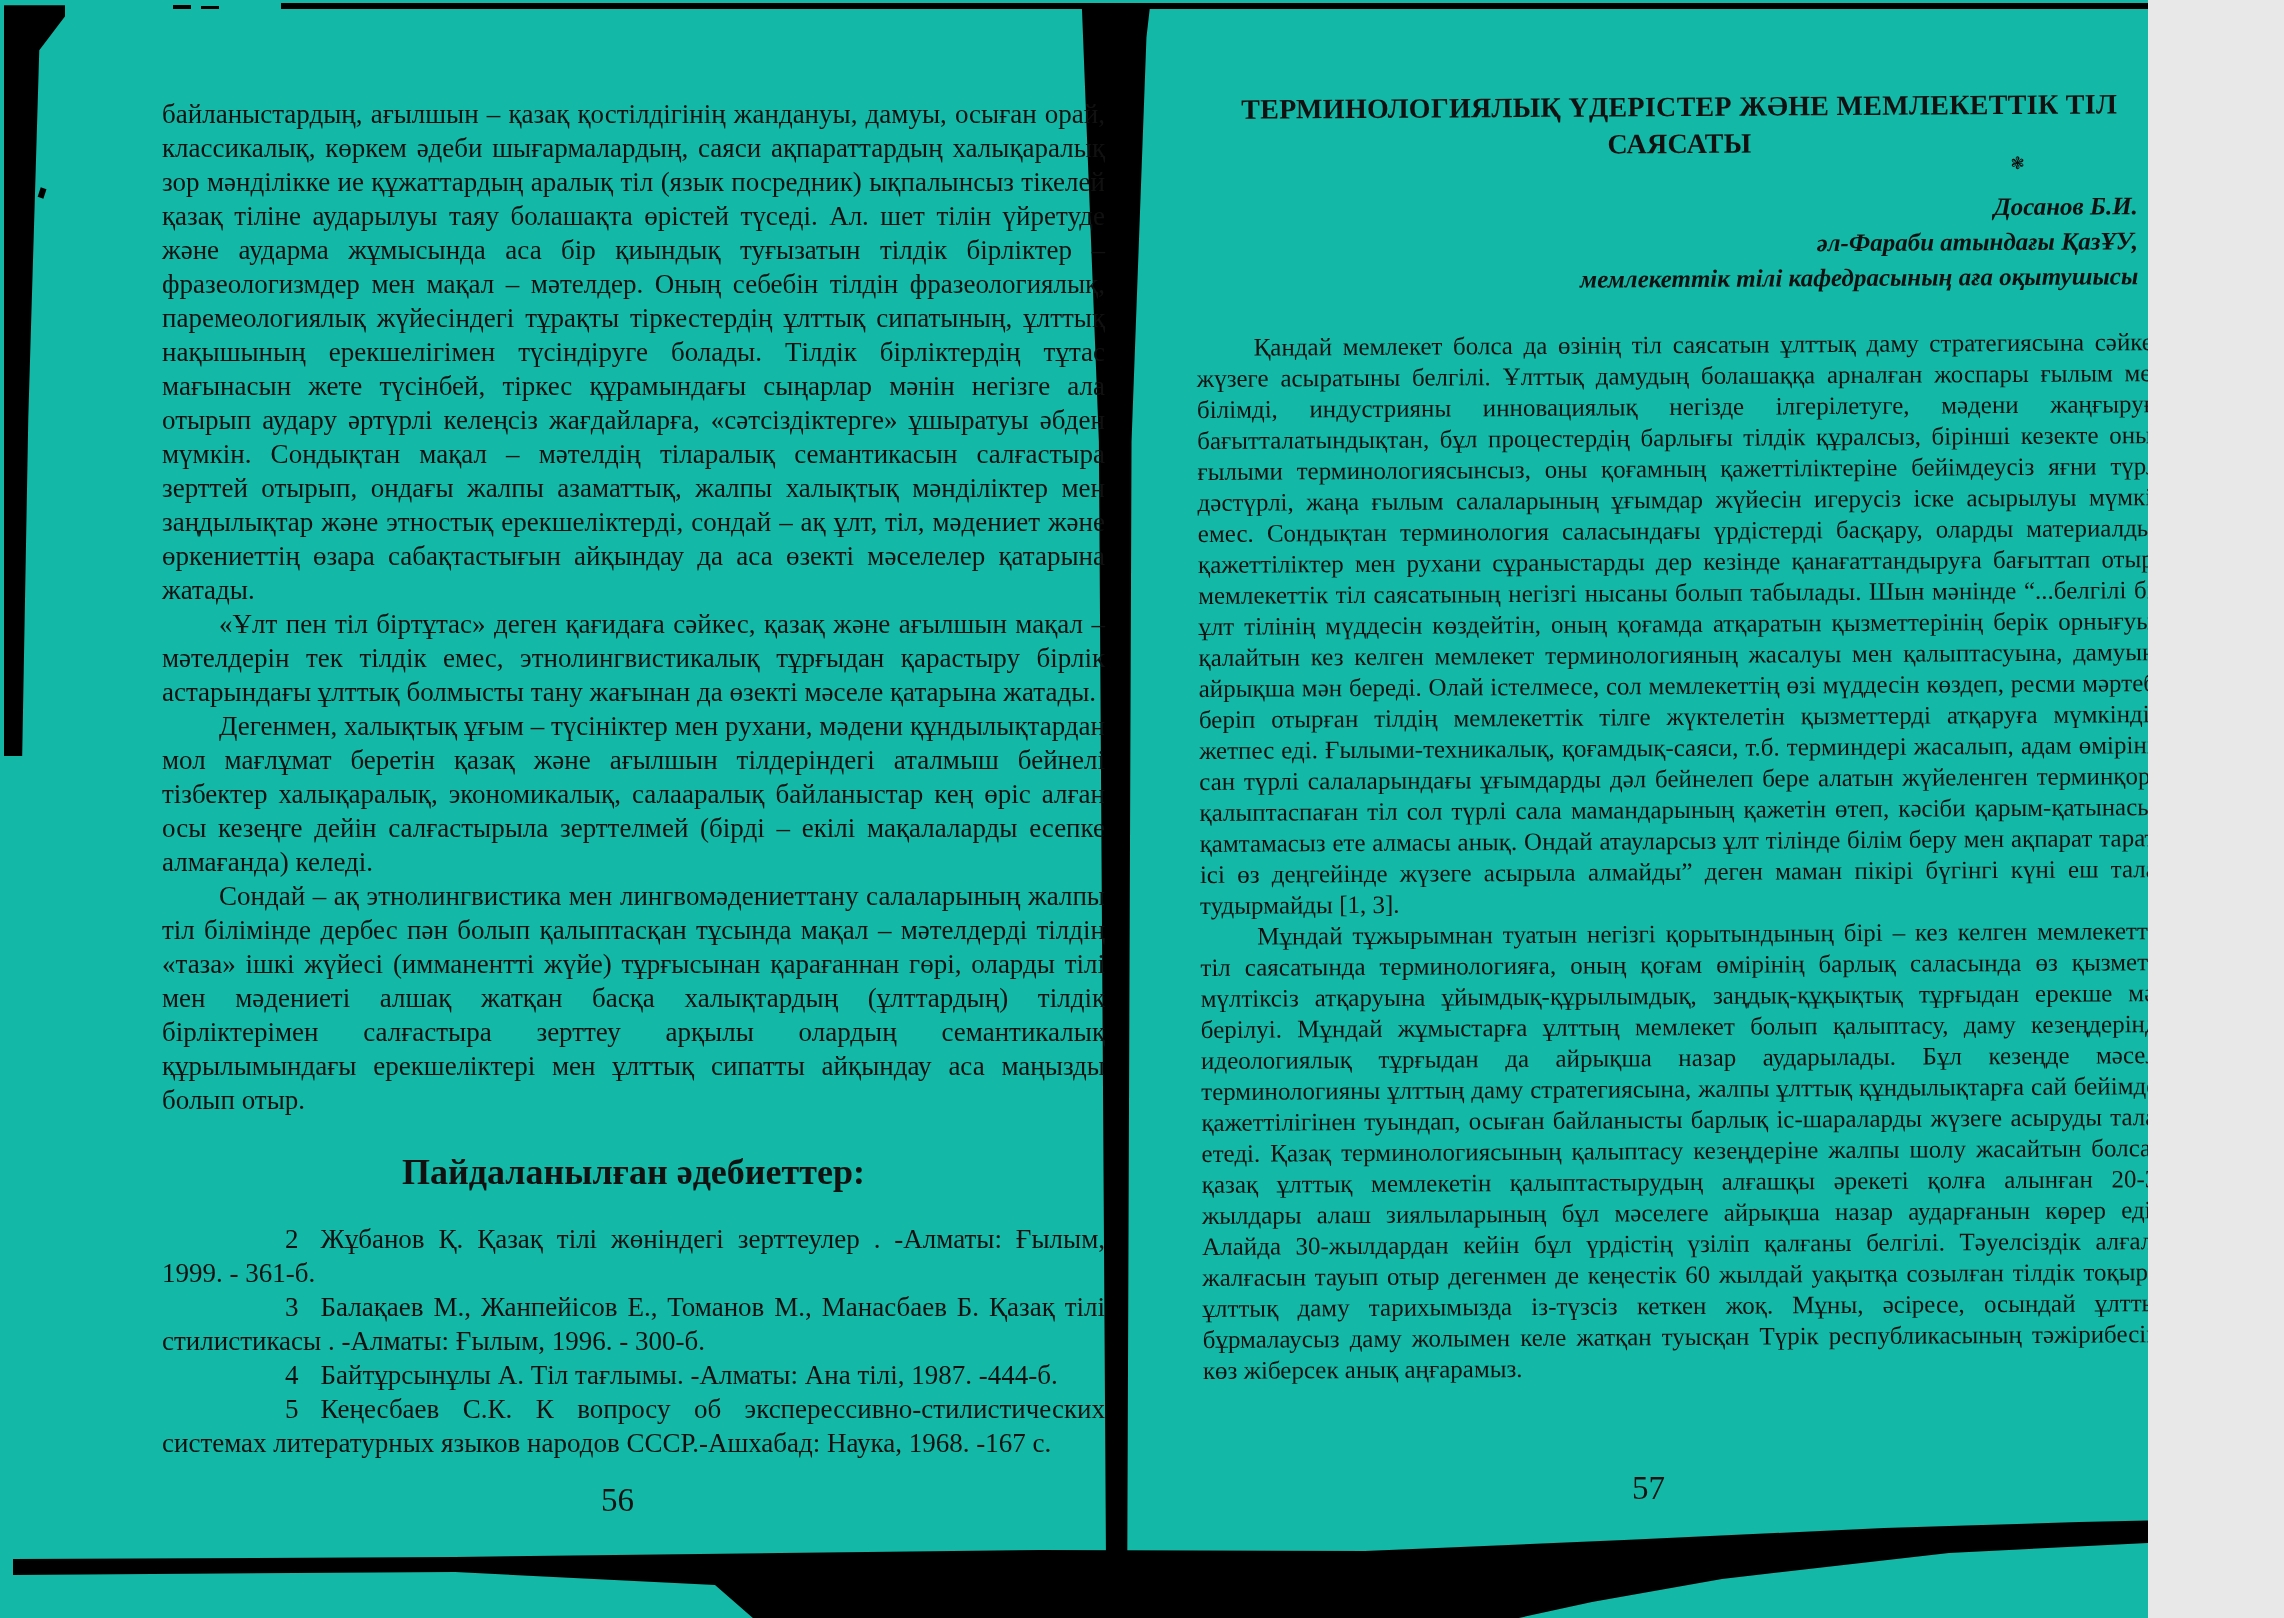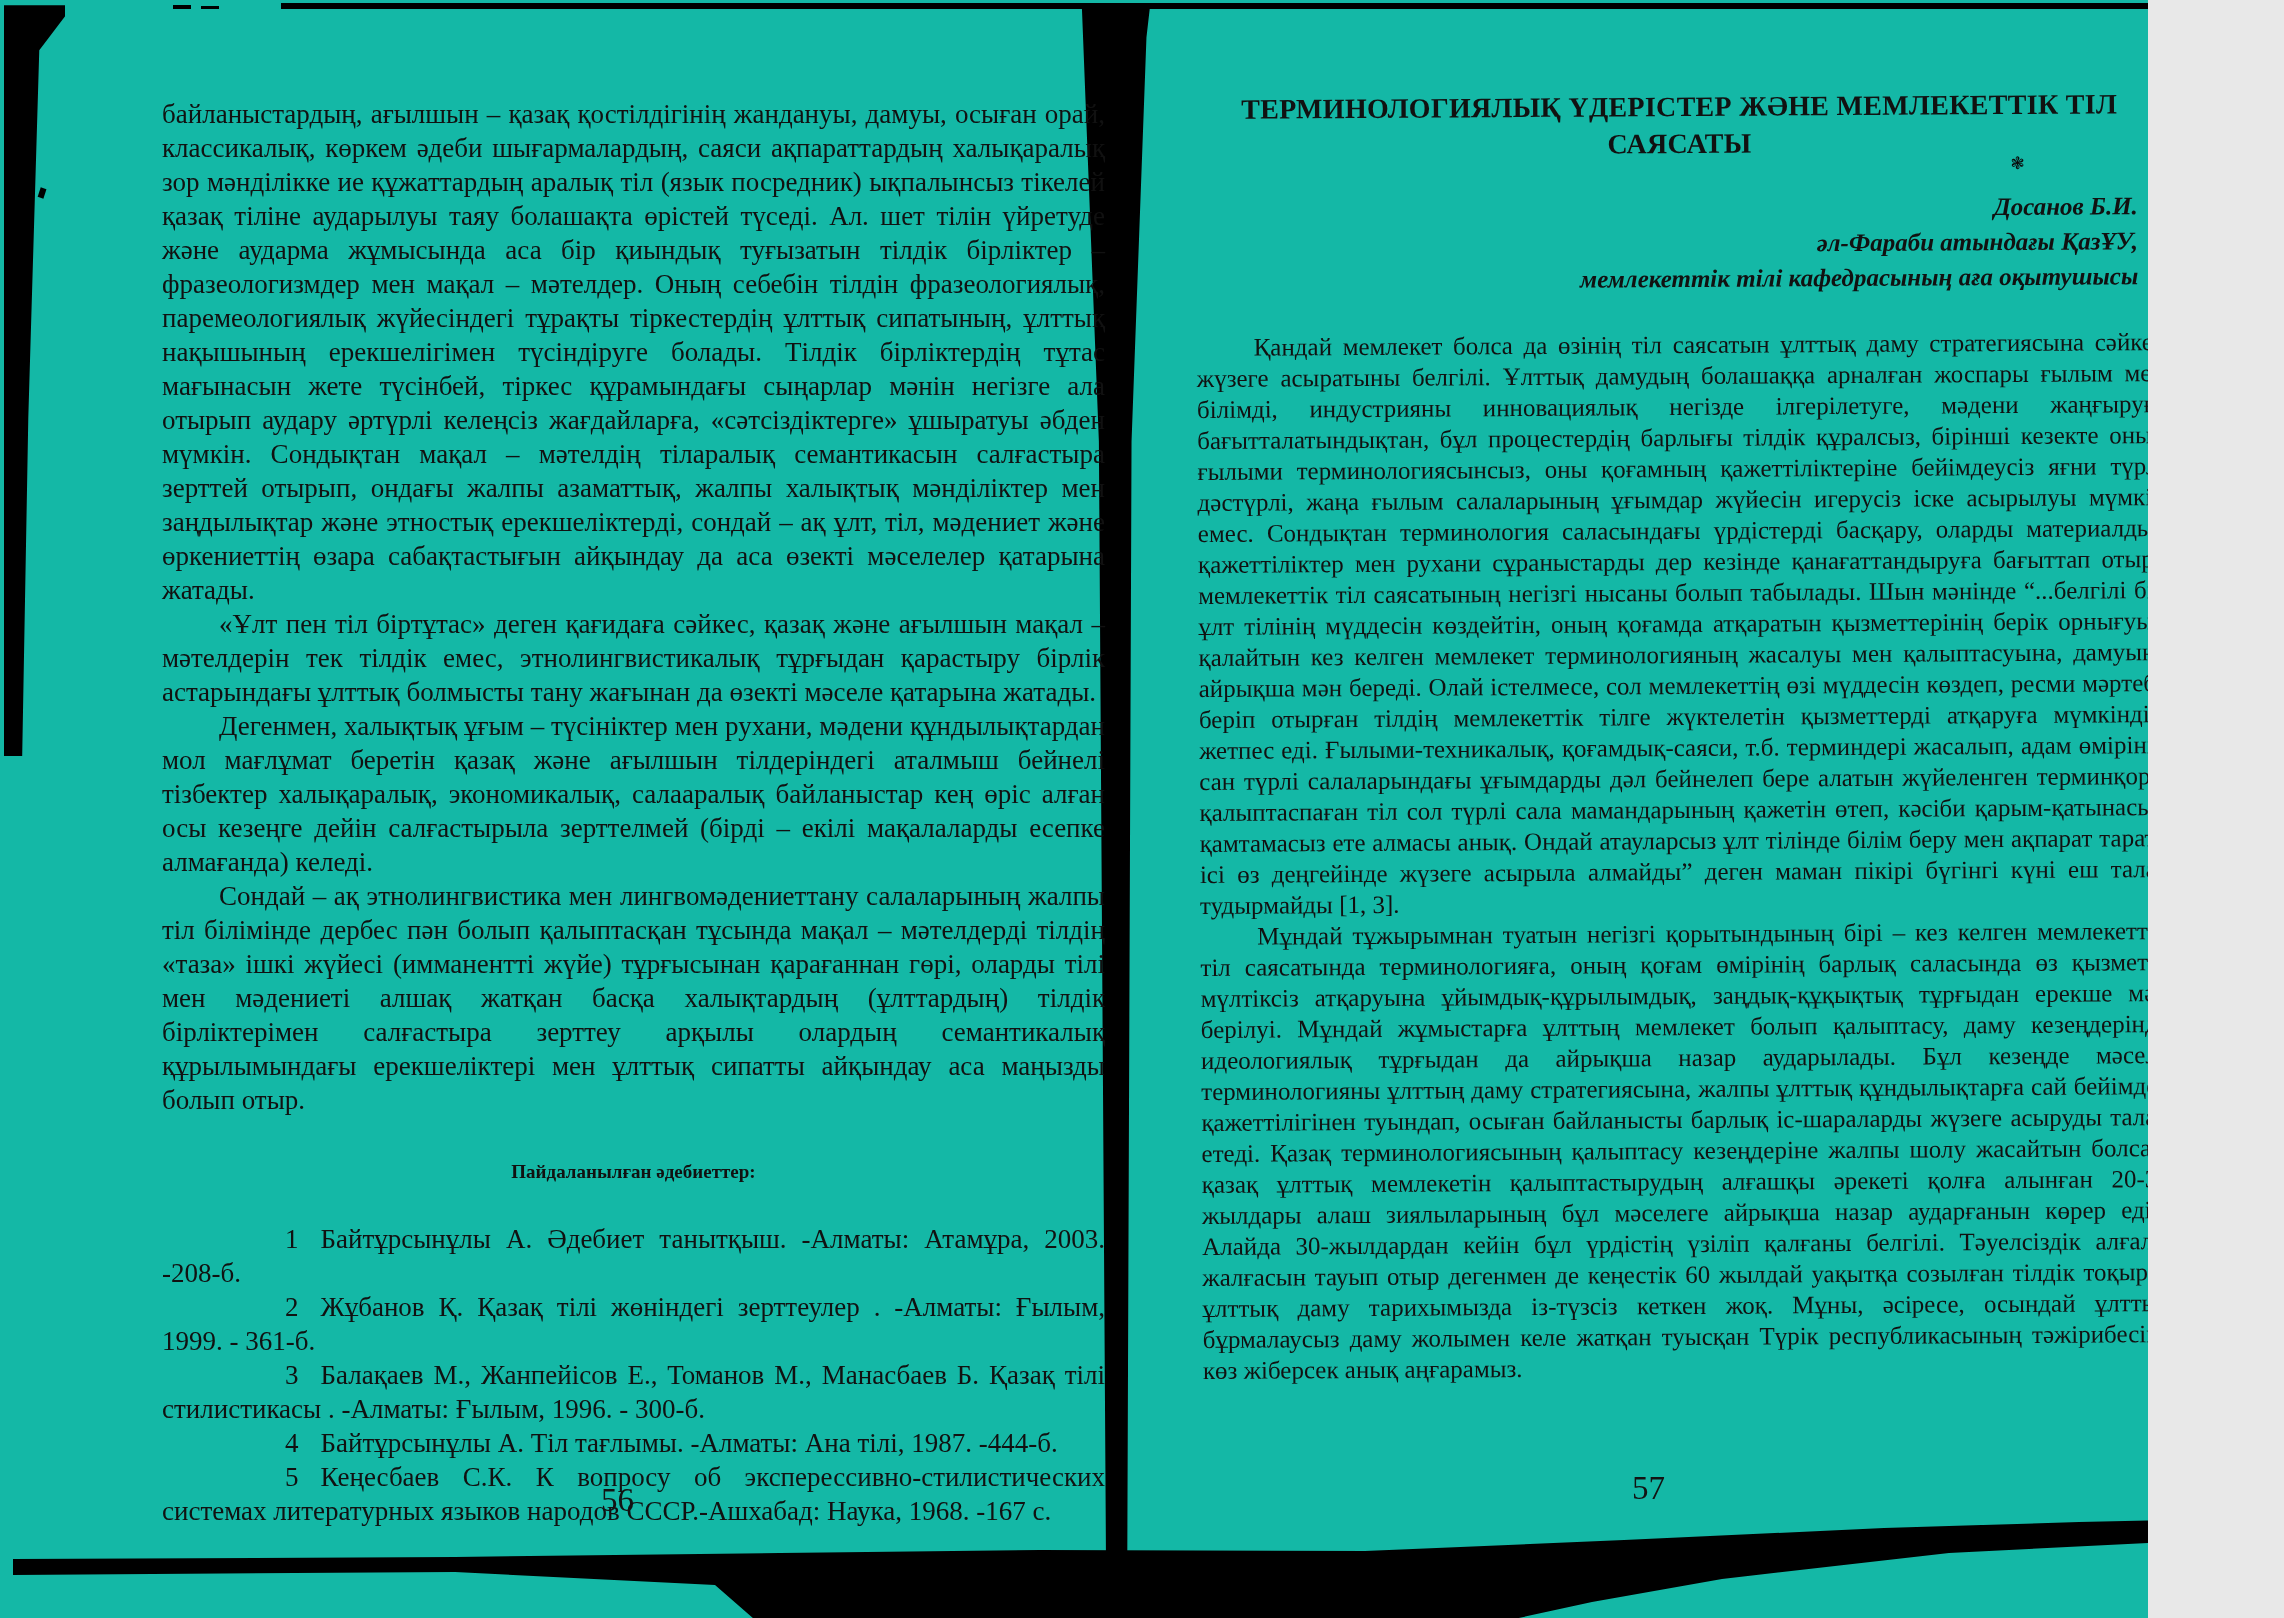--- a/index.html
+++ b/index.html
@@ -21,21 +21,21 @@
     clip-path:polygon(0px 0px,123px 0px,123px 1619px,114px 1619px,109px 1397px,101px 923px,83px 461px,77px 38px,0px 10.4px); }
   .a-bottom-band { left:0; top:1488px; width:2284px; height:131px;
     clip-path:polygon(13px 71px,455px 69px,780px 65px,1040px 62px,1365px 63px,1624px 52px,1884px 40px,2079px 34px,2255px 30px,2265px 49px,1949px 65px,1722px 91px,1592px 114px,1514px 131px,754px 131px,715px 97px,455px 84px,13px 87px); }
   .a-tick { left:39px; top:188px; width:5.8px; height:10.4px; transform:rotate(18deg); }
 
   
   .left-content { position:absolute; left:162px; top:97px; width:943px;
     font-size:27px; line-height:34px; }
   .left-content p { margin:0; text-align:justify; text-indent:57px; }
   .left-content .paras p:first-child { text-indent:0; }
-  .refs-heading { text-align:center; font-weight:bold; font-size:19px;
+  .refs-heading { text-align:center; font-weight:bold; font-size:36px;
     margin:38px 0 32.5px 0; }
   .ref-list p.ref { text-indent:123px; }
   .ref-text { padding-left:22px; }
 
   
   .right-content { position:absolute; left:1199px; top:88px; width:968px;
     font-size:25px; line-height:31px; transform:rotate(-0.35deg); }
   .title { text-align:center; font-weight:bold; font-size:28px; line-height:37px;
     letter-spacing:0.3px; margin:0; }
   .title span { display:block; }
@@ -68,21 +68,20 @@
     <div class="paras">
         <p>байланыстардың, ағылшын – қазақ қостілдігінің жандануы, дамуы, осыған орай, классикалық, көркем әдеби шығармалардың, саяси ақпараттардың халықаралық зор мәнділікке ие құжаттардың аралық тіл (язык посредник) ықпалынсыз тікелей қазақ тіліне аударылуы таяу болашақта өрістей түседі. Ал. шет тілін үйретуде және аударма жұмысында аса бір қиындық туғызатын тілдік бірліктер – фразеологизмдер мен мақал – мәтелдер. Оның себебін тілдін фразеологиялық, паремеологиялық жүйесіндегі тұрақты тіркестердің ұлттық сипатының, ұлттық нақышының ерекшелігімен түсіндіруге болады. Тілдік бірліктердің тұтас мағынасын жете түсінбей, тіркес құрамындағы сыңарлар мәнін негізге ала отырып аудару әртүрлі келеңсіз жағдайларға, «сәтсіздіктерге» ұшыратуы әбден мүмкін. Сондықтан мақал – мәтелдің тіларалық семантикасын салғастыра зерттей отырып, ондағы жалпы азаматтық, жалпы халықтық мәнділіктер мен заңдылықтар және этностық ерекшеліктерді, сондай – ақ ұлт, тіл, мәдениет және өркениеттің өзара сабақтастығын айқындау да аса өзекті мәселелер қатарына жатады.</p>
         <p>«Ұлт пен тіл біртұтас» деген қағидаға сәйкес, қазақ және ағылшын мақал – мәтелдерін тек тілдік емес, этнолингвистикалық тұрғыдан қарастыру бірлік астарындағы ұлттық болмысты тану жағынан да өзекті мәселе қатарына жатады.</p>
         <p>Дегенмен, халықтық ұғым – түсініктер мен рухани, мәдени құндылықтардан мол мағлұмат беретін қазақ және ағылшын тілдеріндегі аталмыш бейнелі тізбектер халықаралық, экономикалық, салааралық байланыстар кең өріс алған осы кезеңге дейін салғастырыла зерттелмей (бірді – екілі мақалаларды есепке алмағанда) келеді.</p>
         <p>Сондай – ақ этнолингвистика мен лингвомәдениеттану салаларының жалпы тіл білімінде дербес пән болып қалыптасқан тұсында мақал – мәтелдерді тілдің «таза» ішкі жүйесі (имманентті жүйе) тұрғысынан қарағаннан гөрі, оларды тілі мен мәдениеті алшақ жатқан басқа халықтардың (ұлттардың) тілдік бірліктерімен салғастыра зерттеу арқылы олардың семантикалық құрылымындағы ерекшеліктері мен ұлттық сипатты айқындау аса маңызды болып отыр.</p>
       </div>
 
     <div class="refs-heading">Пайдаланылған әдебиеттер:</div>
 
     <div class="ref-list">
-        <p class="ref"><span class="ref-num">1</span><span class="ref-text">Байтұрсынұлы А. Әдебиет танытқыш. -Алматы: Атамұра, 2003. -208-б.</span></p>
         <p class="ref"><span class="ref-num">2</span><span class="ref-text">Жұбанов Қ. Қазақ тілі жөніндегі зерттеулер . -Алматы: Ғылым, 1999. - 361-б.</span></p>
         <p class="ref"><span class="ref-num">3</span><span class="ref-text">Балақаев М., Жанпейісов Е., Томанов М., Манасбаев Б. Қазақ тілі стилистикасы . -Алматы: Ғылым, 1996. - 300-б.</span></p>
         <p class="ref"><span class="ref-num">4</span><span class="ref-text">Байтұрсынұлы А. Тіл тағлымы. -Алматы: Ана тілі, 1987. -444-б.</span></p>
         <p class="ref"><span class="ref-num">5</span><span class="ref-text">Кеңесбаев С.К. К вопросу об эксперессивно-стилистических системах литературных языков народов СССР.-Ашхабад: Наука, 1968. -167 с.</span></p>
       </div>
   </div>
 
   <div class="page-num page-num-left">56</div>
 
   <div class="right-content">

